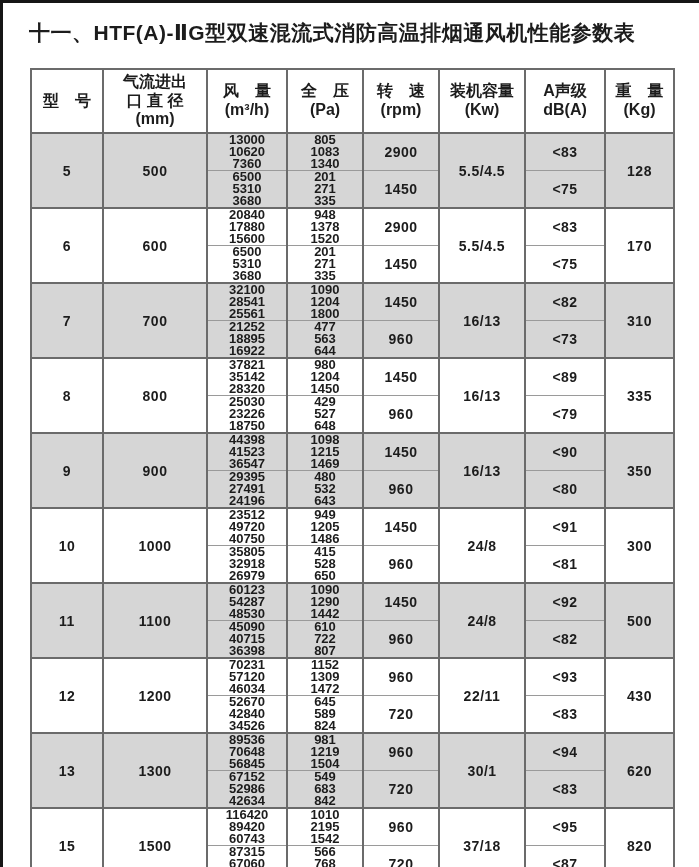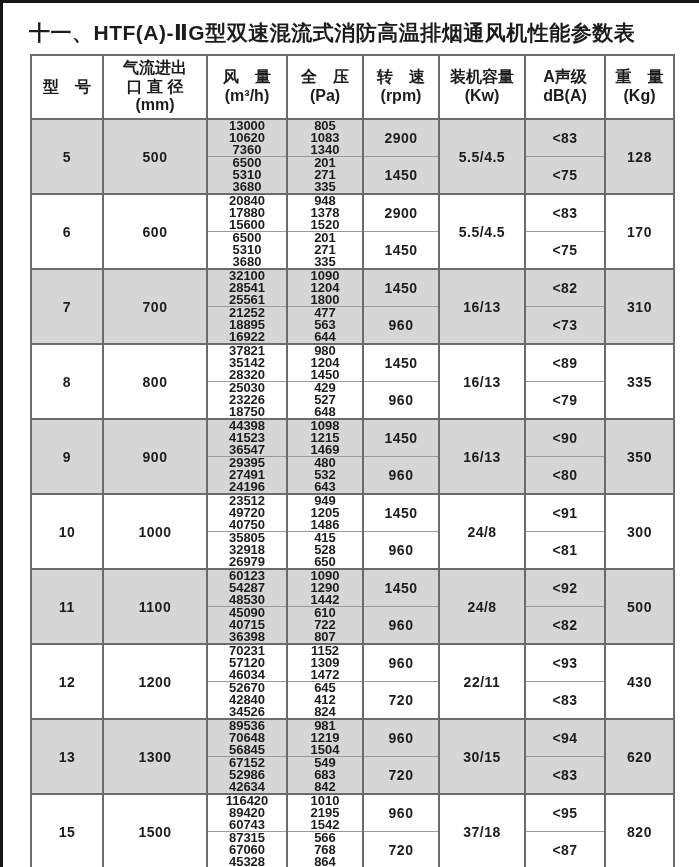--- a/index.html
+++ b/index.html
@@ -14,21 +14,21 @@
   .page {
     box-sizing: border-box;
     width: 699px; height: 867px;
     border-top: 3px solid #161616;
     border-left: 3px solid #161616;
     padding-top: 10px;
   }
   .title {
     font-size: 21px;
     letter-spacing: 0.5px;
-    margin: 6px 0 7px 26px;
+    margin: 6px 0 21px 26px;
     white-space: nowrap;
   }
   table.spec {
     table-layout: fixed;
     border-collapse: collapse;
     margin-left: 27px;
     width: 643px;
     border: 2px solid #4d4d4d;
   }
   th, td {
@@ -375,21 +375,21 @@
       <td rowspan="2">430</td>
     </tr>
     <tr class="row-low">
       <td class="triple sub">
         <div>52670</div>
         <div>42840</div>
         <div>34526</div>
       </td>
       <td class="triple sub">
         <div>645</div>
-        <div>412</div>
+        <div>589</div>
         <div>824</div>
       </td>
       <td class="sub">720</td>
       <td class="sub">&lt;83</td>
     </tr>
   </tbody>
 
   <tbody class="shaded">
     <tr class="row-high">
       <td rowspan="2">13</td>
@@ -398,21 +398,21 @@
         <div>89536</div>
         <div>70648</div>
         <div>56845</div>
       </td>
       <td class="triple sub">
         <div>981</div>
         <div>1219</div>
         <div>1504</div>
       </td>
       <td class="sub">960</td>
-      <td rowspan="2">30/15</td>
+      <td rowspan="2">30/1</td>
       <td class="sub">&lt;94</td>
       <td rowspan="2">620</td>
     </tr>
     <tr class="row-low">
       <td class="triple sub">
         <div>67152</div>
         <div>52986</div>
         <div>42634</div>
       </td>
       <td class="triple sub">

